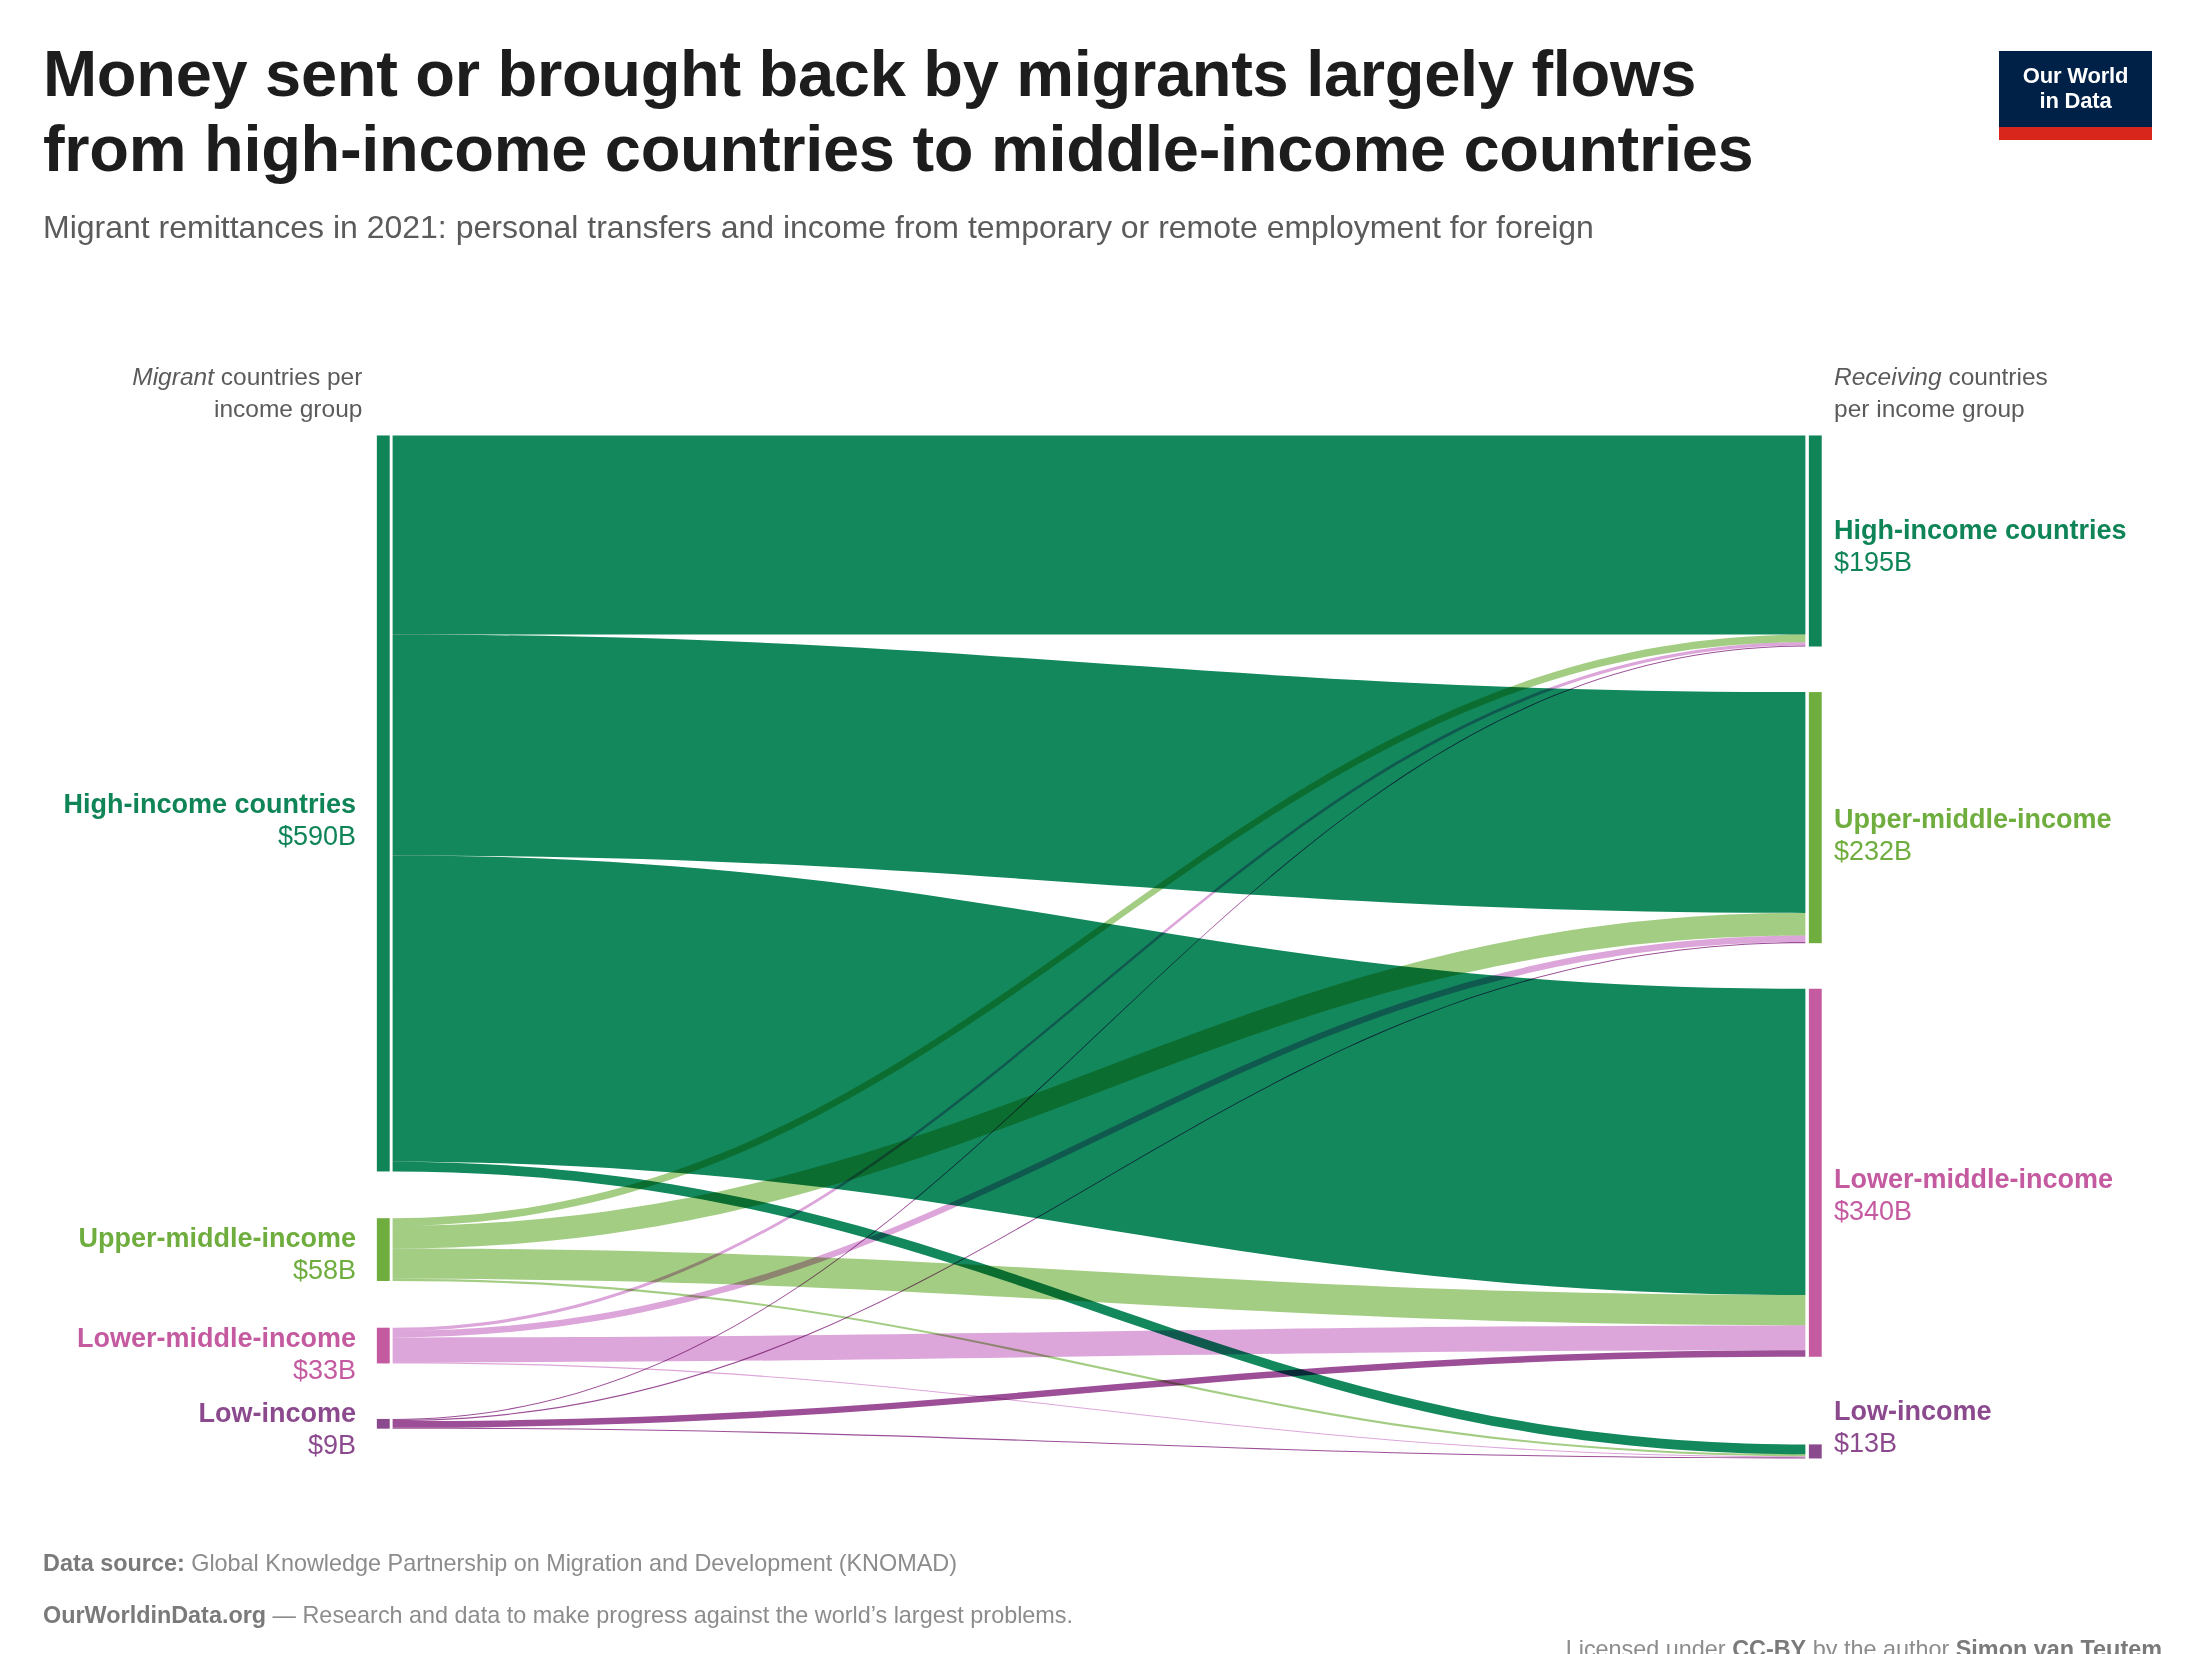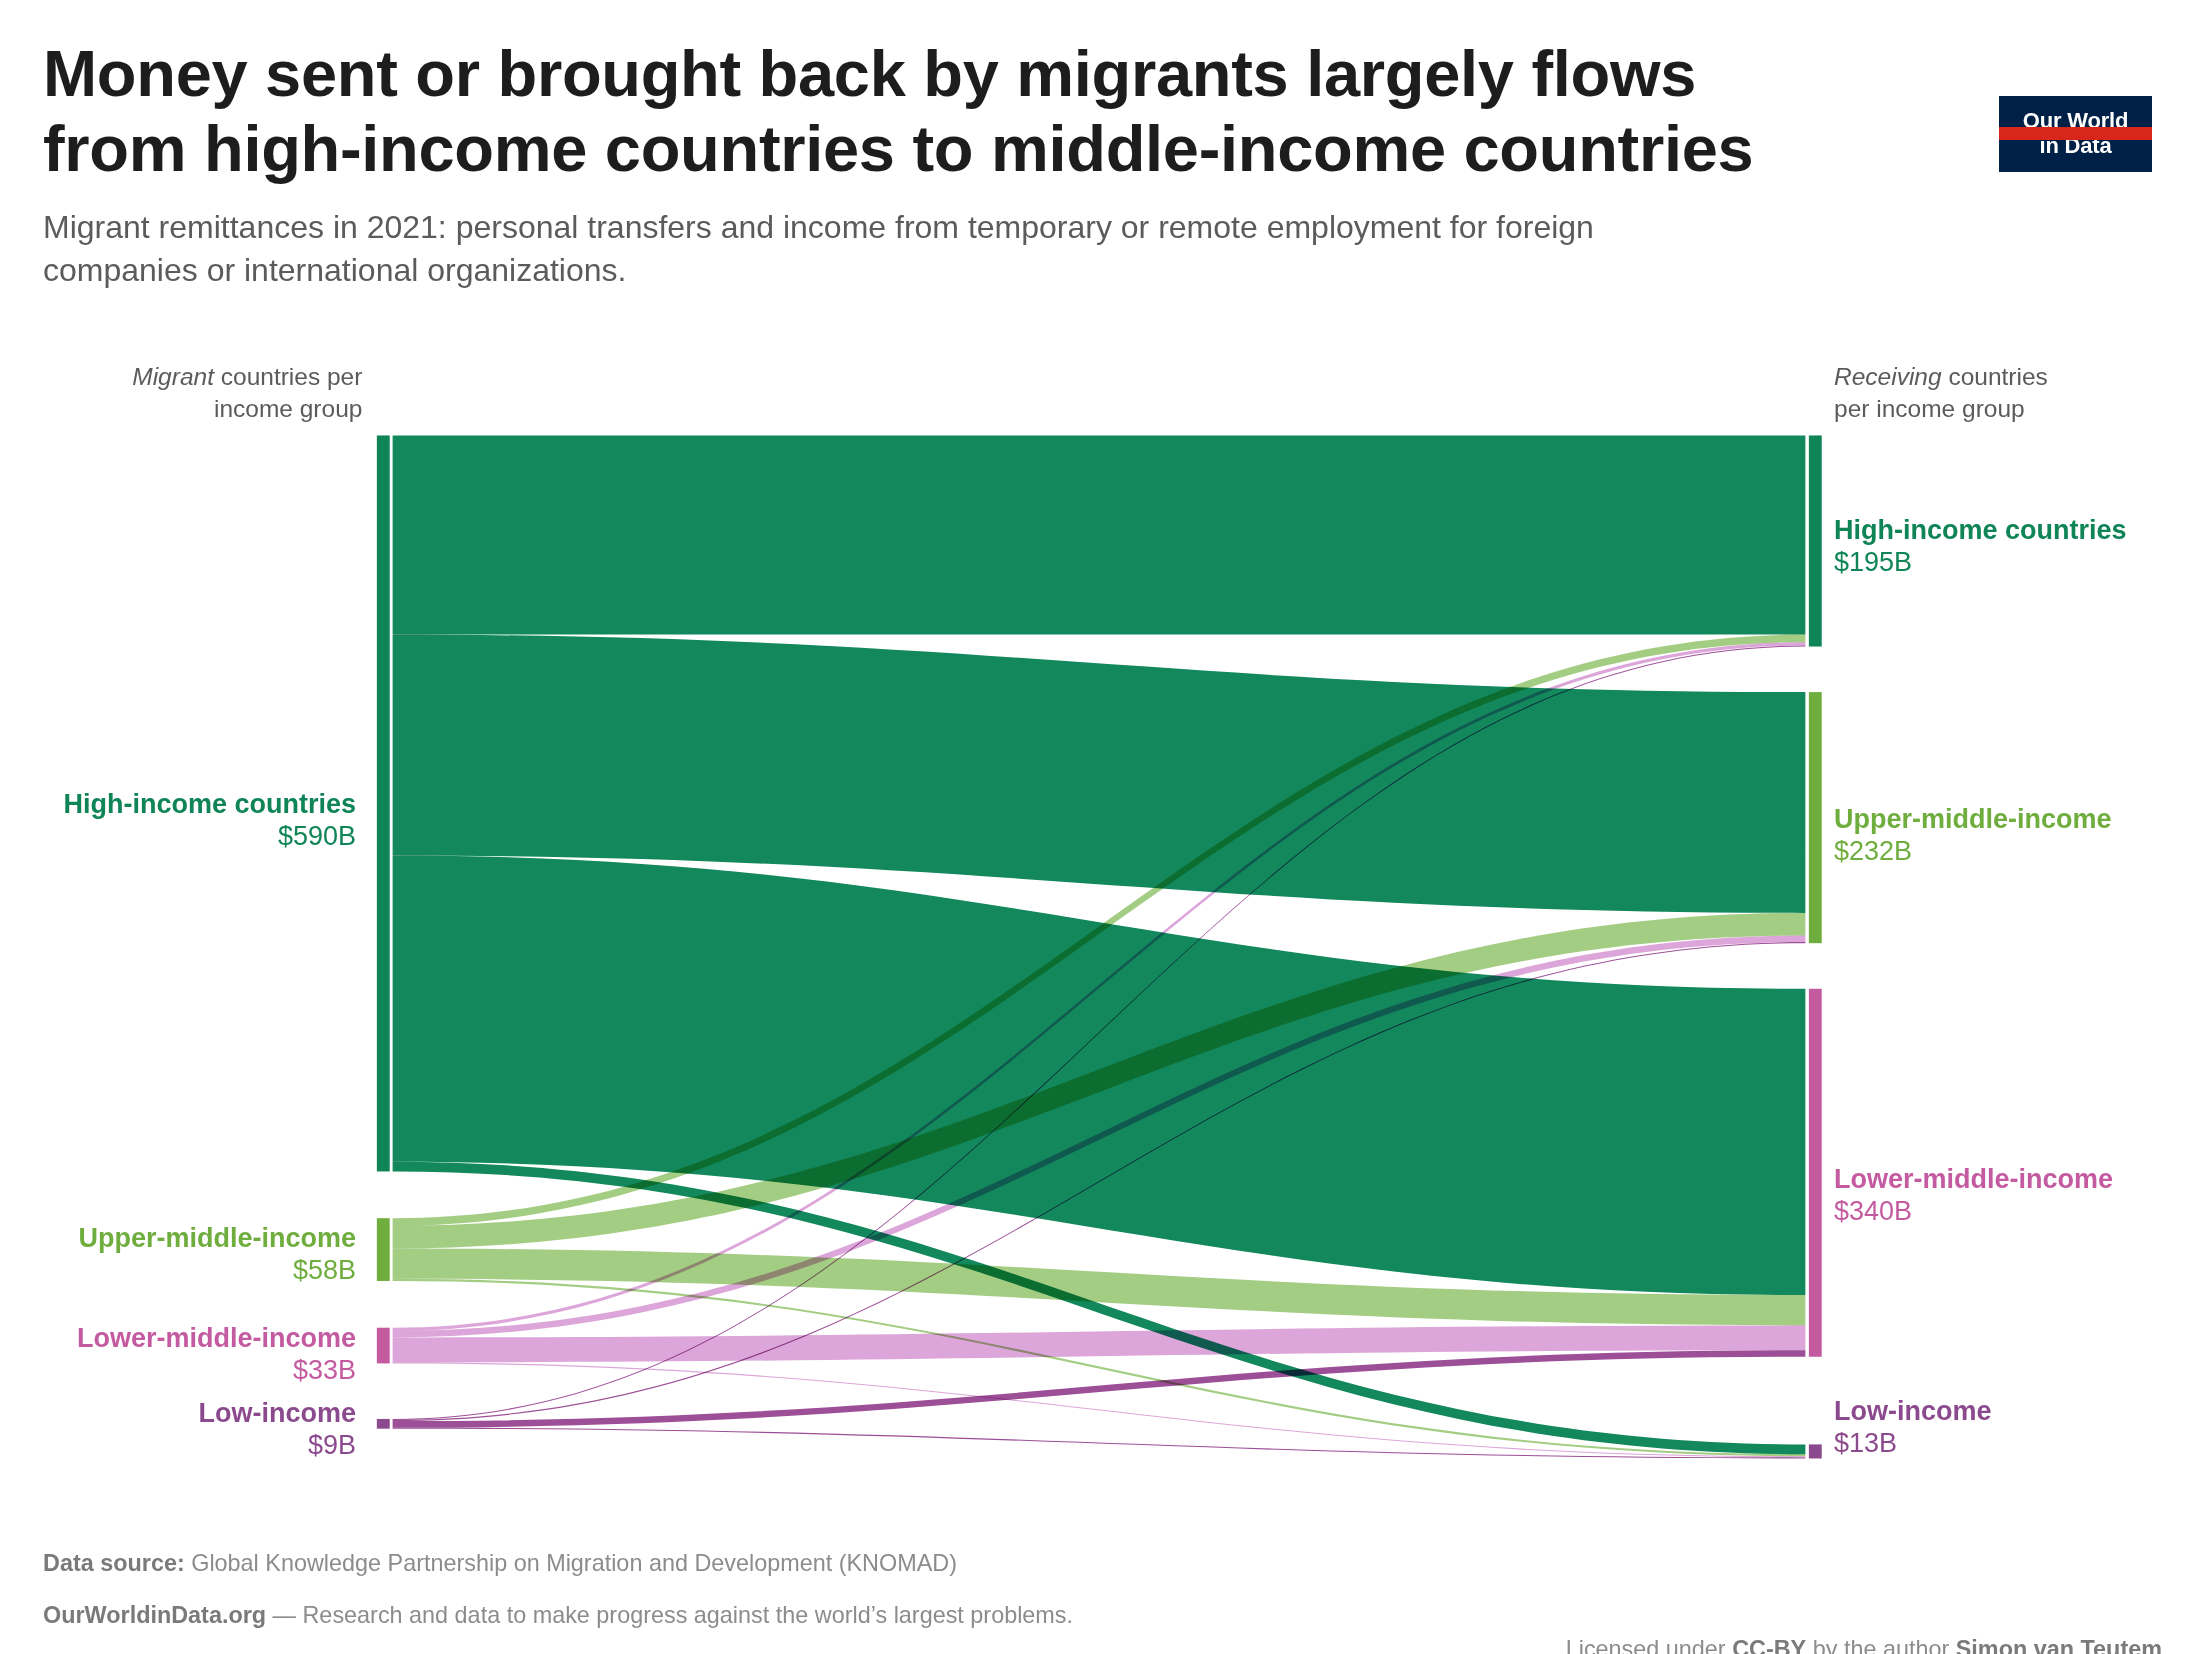--- a/index.html
+++ b/index.html
@@ -21,21 +21,21 @@
   .title span{display:block;}
   .subtitle{
     position:absolute;left:43px;top:206px;width:1922px;
     font-size:32px;line-height:1.33;color:#5b5b5b;font-weight:400;
   }
   .subtitle span{display:block;}
 
   
   .logo{position:absolute;left:1999px;top:51px;width:153px;height:76px;
         background:#002147;display:flex;flex-direction:column;
-        align-items:center;justify-content:center;margin-top:45px;}
+        align-items:center;justify-content:center;}
   .logo .lg-line{color:#ffffff;font-size:22px;font-weight:700;line-height:1.12;letter-spacing:-0.2px;}
   .logo-bar{position:absolute;left:1999px;top:127px;width:153px;height:13px;background:#d9261c;}
 
   
   .cap{position:absolute;font-size:24.5px;line-height:1.3;color:#5b5b5b;}
   .cap em{font-style:italic;font-weight:400;}
   .cap-left{left:23.4px;top:361px;width:339px;text-align:right;}
   .cap-right{left:1834px;top:361px;width:362px;text-align:left;}
 
   
@@ -60,21 +60,20 @@
 
 <div id="page">
 
   <div class="title">
     <span>Money sent or brought back by migrants largely flows</span>
     <span>from high-income countries to middle-income countries</span>
   </div>
 
   <div class="subtitle">
     <span>Migrant remittances in 2021: personal transfers and income from temporary or remote employment for foreign</span>
-    <span>companies or international organizations.</span>
   </div>
 
   <div class="logo">
     <div class="lg-line">Our World</div>
     <div class="lg-line">in Data</div>
   </div>
   <div class="logo-bar"></div>
 
   <div class="cap cap-left">
     <em>Migrant</em><span> countries per</span><br>

